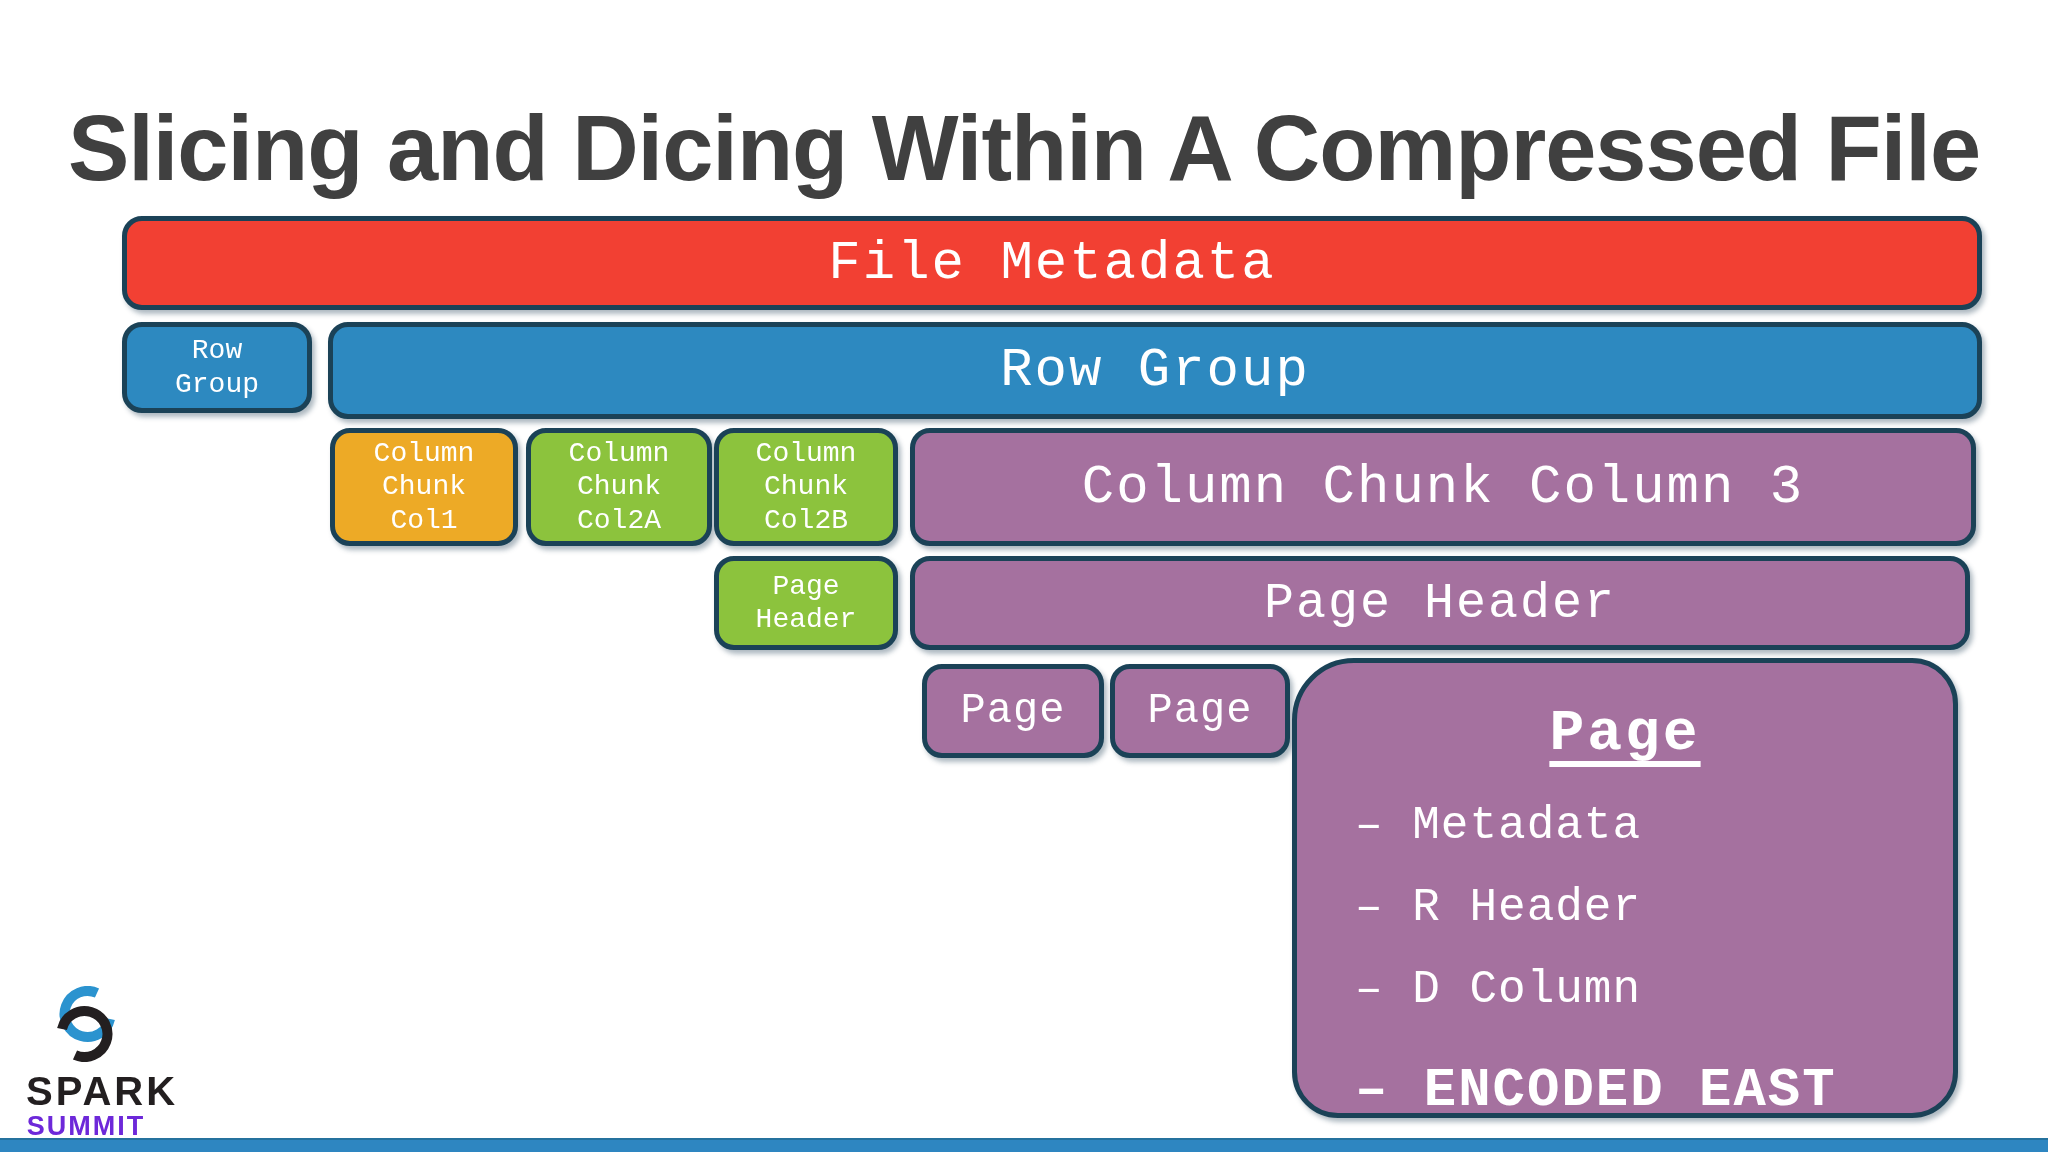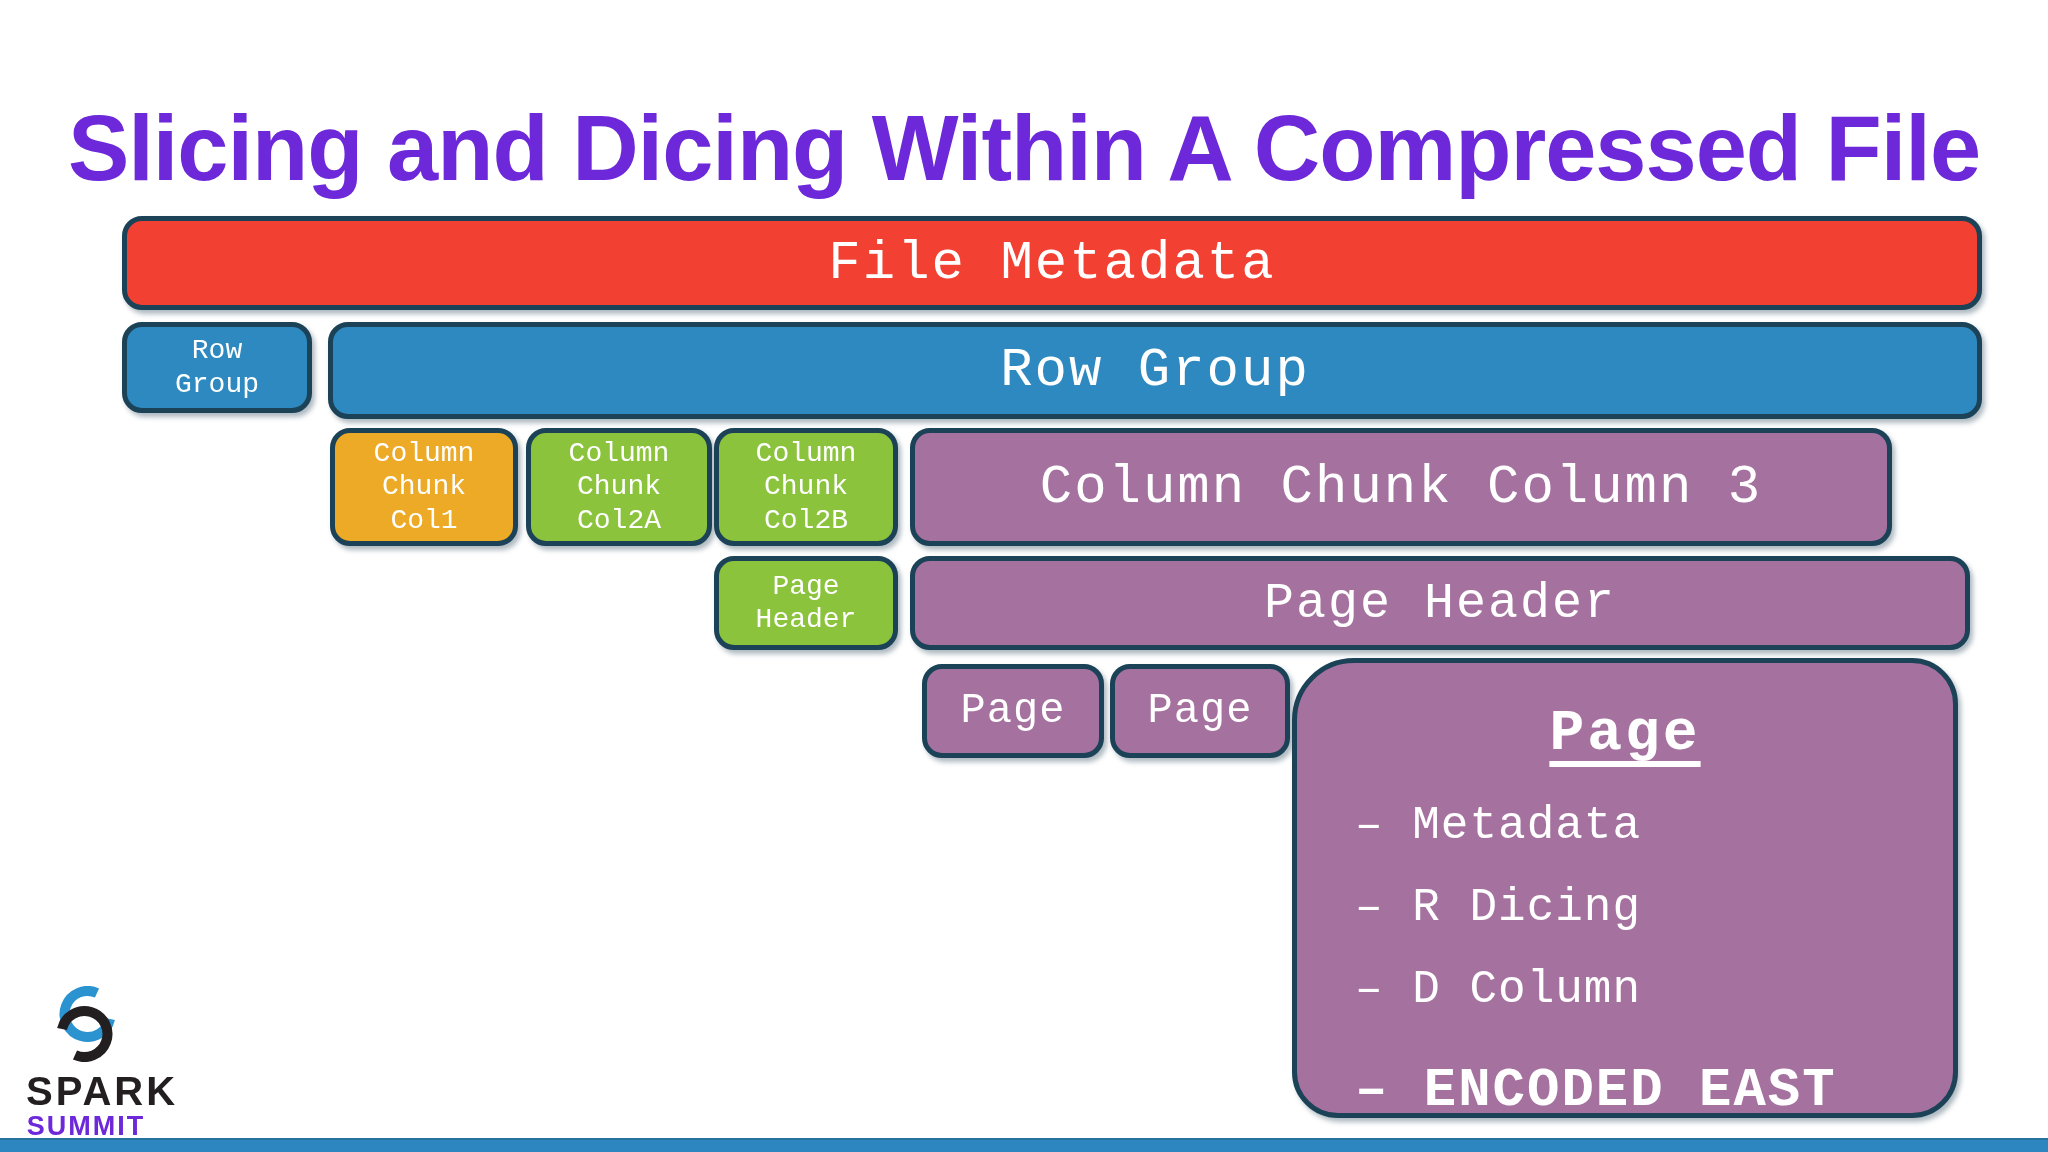--- a/index.html
+++ b/index.html
@@ -19,21 +19,21 @@
     position: absolute;
     left: 0;
     right: 0;
     top: 96px;
     margin: 0;
     text-align: center;
     font-family: "Liberation Sans", sans-serif;
     font-weight: bold;
     font-size: 92px;
     letter-spacing: -1px;
-    color: #6d28d9;
+    color: #404040;
   }
   .box {
     position: absolute;
     box-sizing: border-box;
     border: 5px solid #1b4257;
     border-radius: 20px;
     background: #cccccc;
     color: #ffffff;
     display: flex;
     align-items: center;
@@ -53,21 +53,21 @@
   .label-lg { font-size: 50px; letter-spacing: 2px; }
   .label-md { font-size: 42px; letter-spacing: 1px; }
   .label-sm { font-size: 28px; }
 
   #file-metadata   { left: 122px;  top: 216px; width: 1860px; height: 94px;  }
   #row-group-small { left: 122px;  top: 322px; width: 190px;  height: 91px;  }
   #row-group-bar   { left: 328px;  top: 322px; width: 1654px; height: 97px;  }
   #cc-col1         { left: 330px;  top: 428px; width: 188px;  height: 118px; }
   #cc-col2a        { left: 526px;  top: 428px; width: 186px;  height: 118px; }
   #cc-col2b        { left: 714px;  top: 428px; width: 184px;  height: 118px; }
-  #cc-col3         { left: 910px;  top: 428px; width: 982px; height: 118px; }
+  #cc-col3         { left: 910px;  top: 428px; width: 1066px; height: 118px; }
   #ph-small        { left: 714px;  top: 556px; width: 184px;  height: 94px;  }
   #ph-bar          { left: 910px;  top: 556px; width: 1060px; height: 94px;  }
   #page-1          { left: 922px;  top: 664px; width: 182px;  height: 94px;  }
   #page-2          { left: 1110px; top: 664px; width: 180px;  height: 94px;  }
 
   #page-detail {
     left: 1292px; top: 658px; width: 666px; height: 460px;
     border-radius: 62px 46px 46px 46px;
     display: block;
     text-align: left;
@@ -183,21 +183,21 @@
   </div>
 
   <div class="box purple label-md" id="page-2">
     <span>Page</span>
   </div>
 
   <div class="box purple" id="page-detail">
     <span class="page-detail-heading">Page</span>
     <ul class="page-detail-list">
       <li>– Metadata</li>
-      <li>– R Dicing</li>
+      <li>– R Header</li>
       <li>– D Column</li>
       <li class="encoded">– ENCODED EAST</li>
     </ul>
   </div>
 
   <div class="logo">
     <svg class="logo-mark" width="66" height="76" viewBox="0 0 66 76" fill="none" xmlns="http://www.w3.org/2000/svg">
       <path d="M44 7 A23 23 0 1 0 57 33" stroke="#2b93cf" stroke-width="10" stroke-linecap="butt" fill="none"></path>
       <path d="M22 69 A23 23 0 1 0 9 43" stroke="#231f20" stroke-width="10" stroke-linecap="butt" fill="none"></path>
     </svg>

